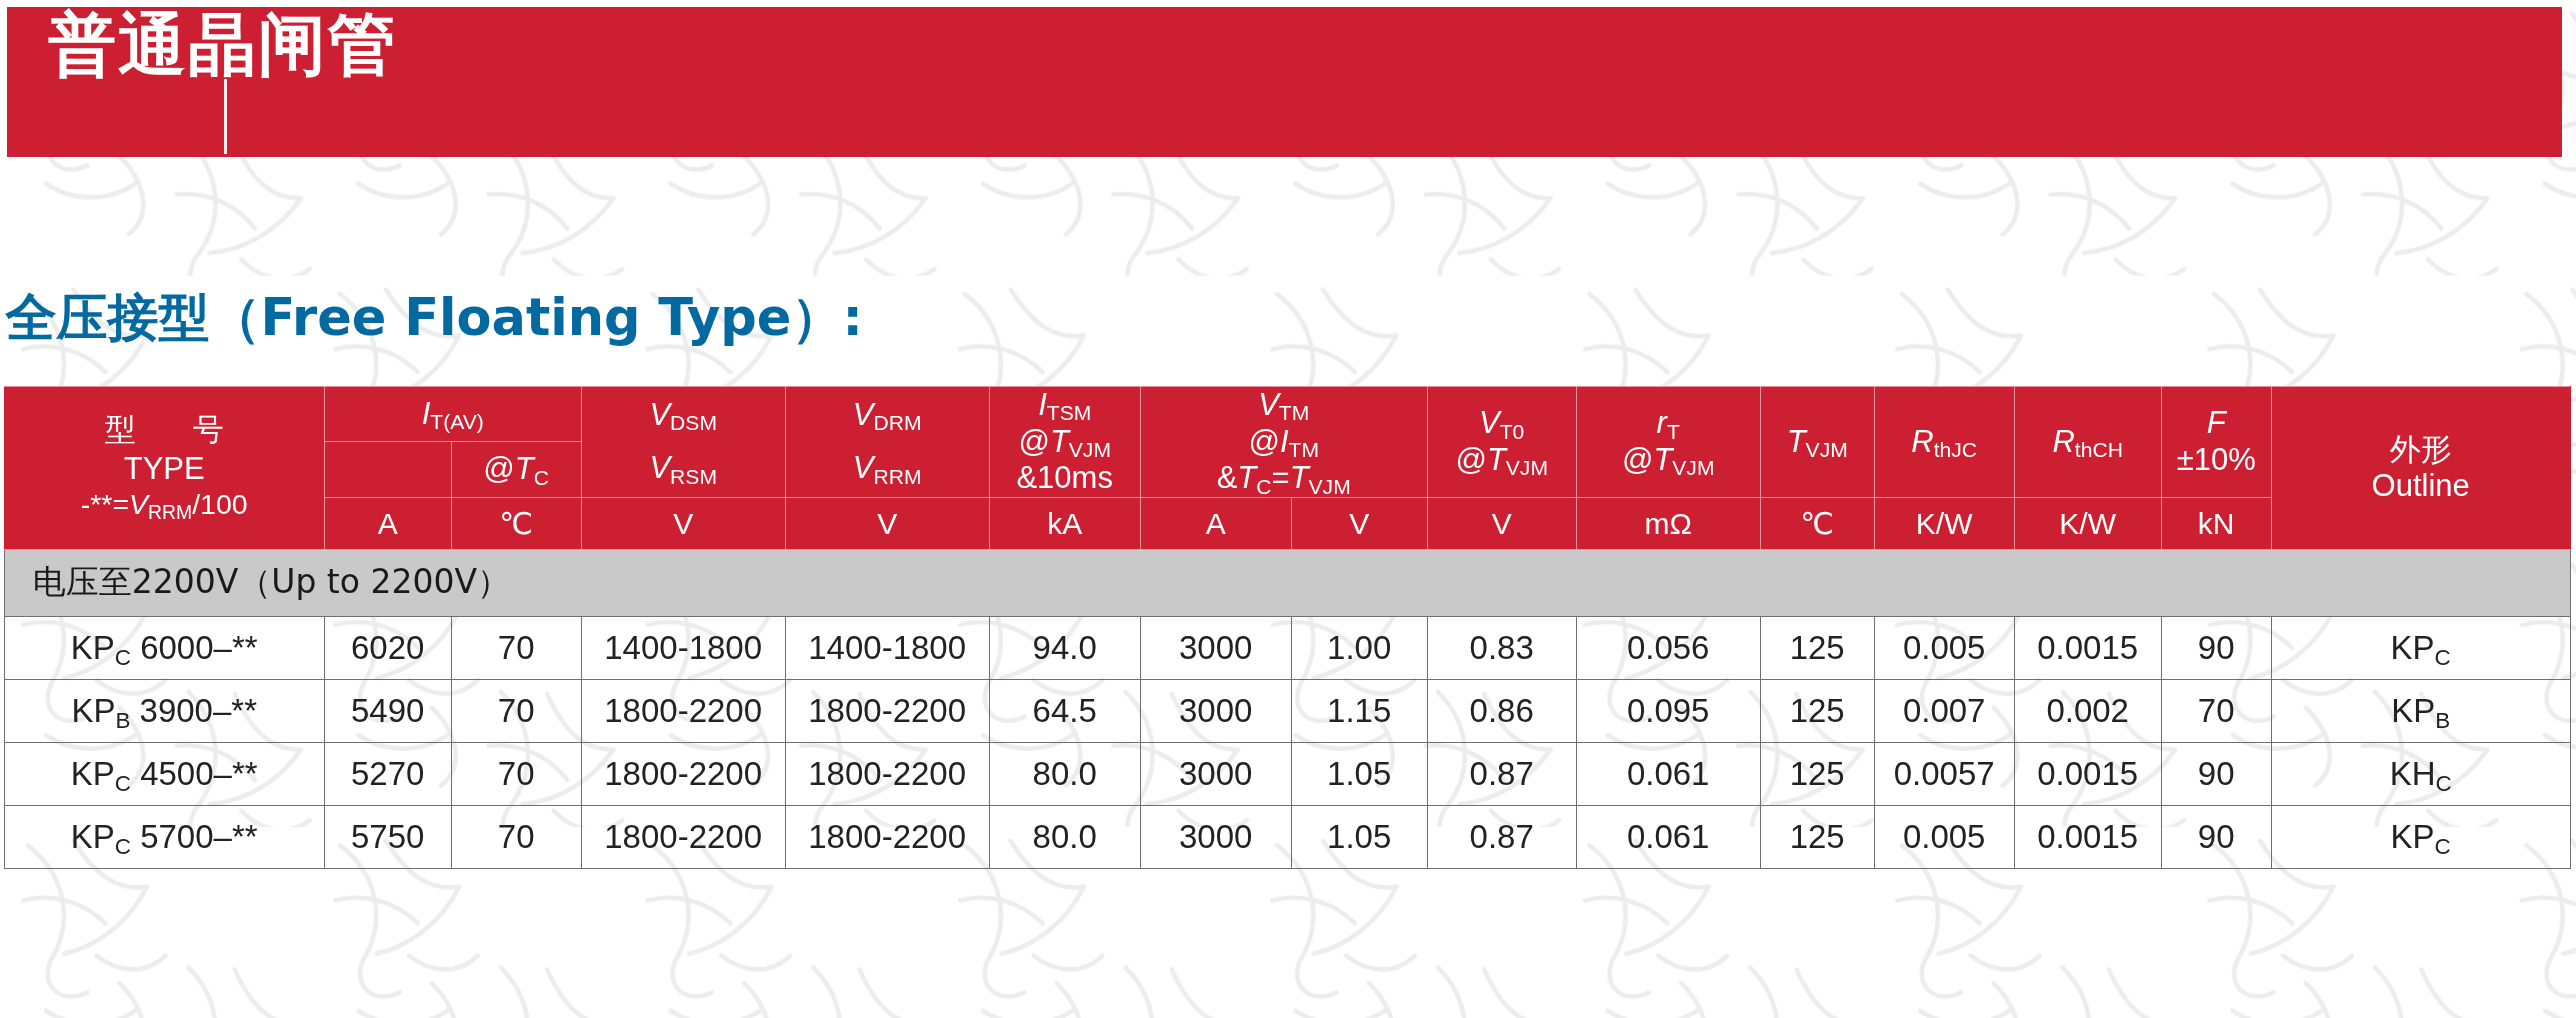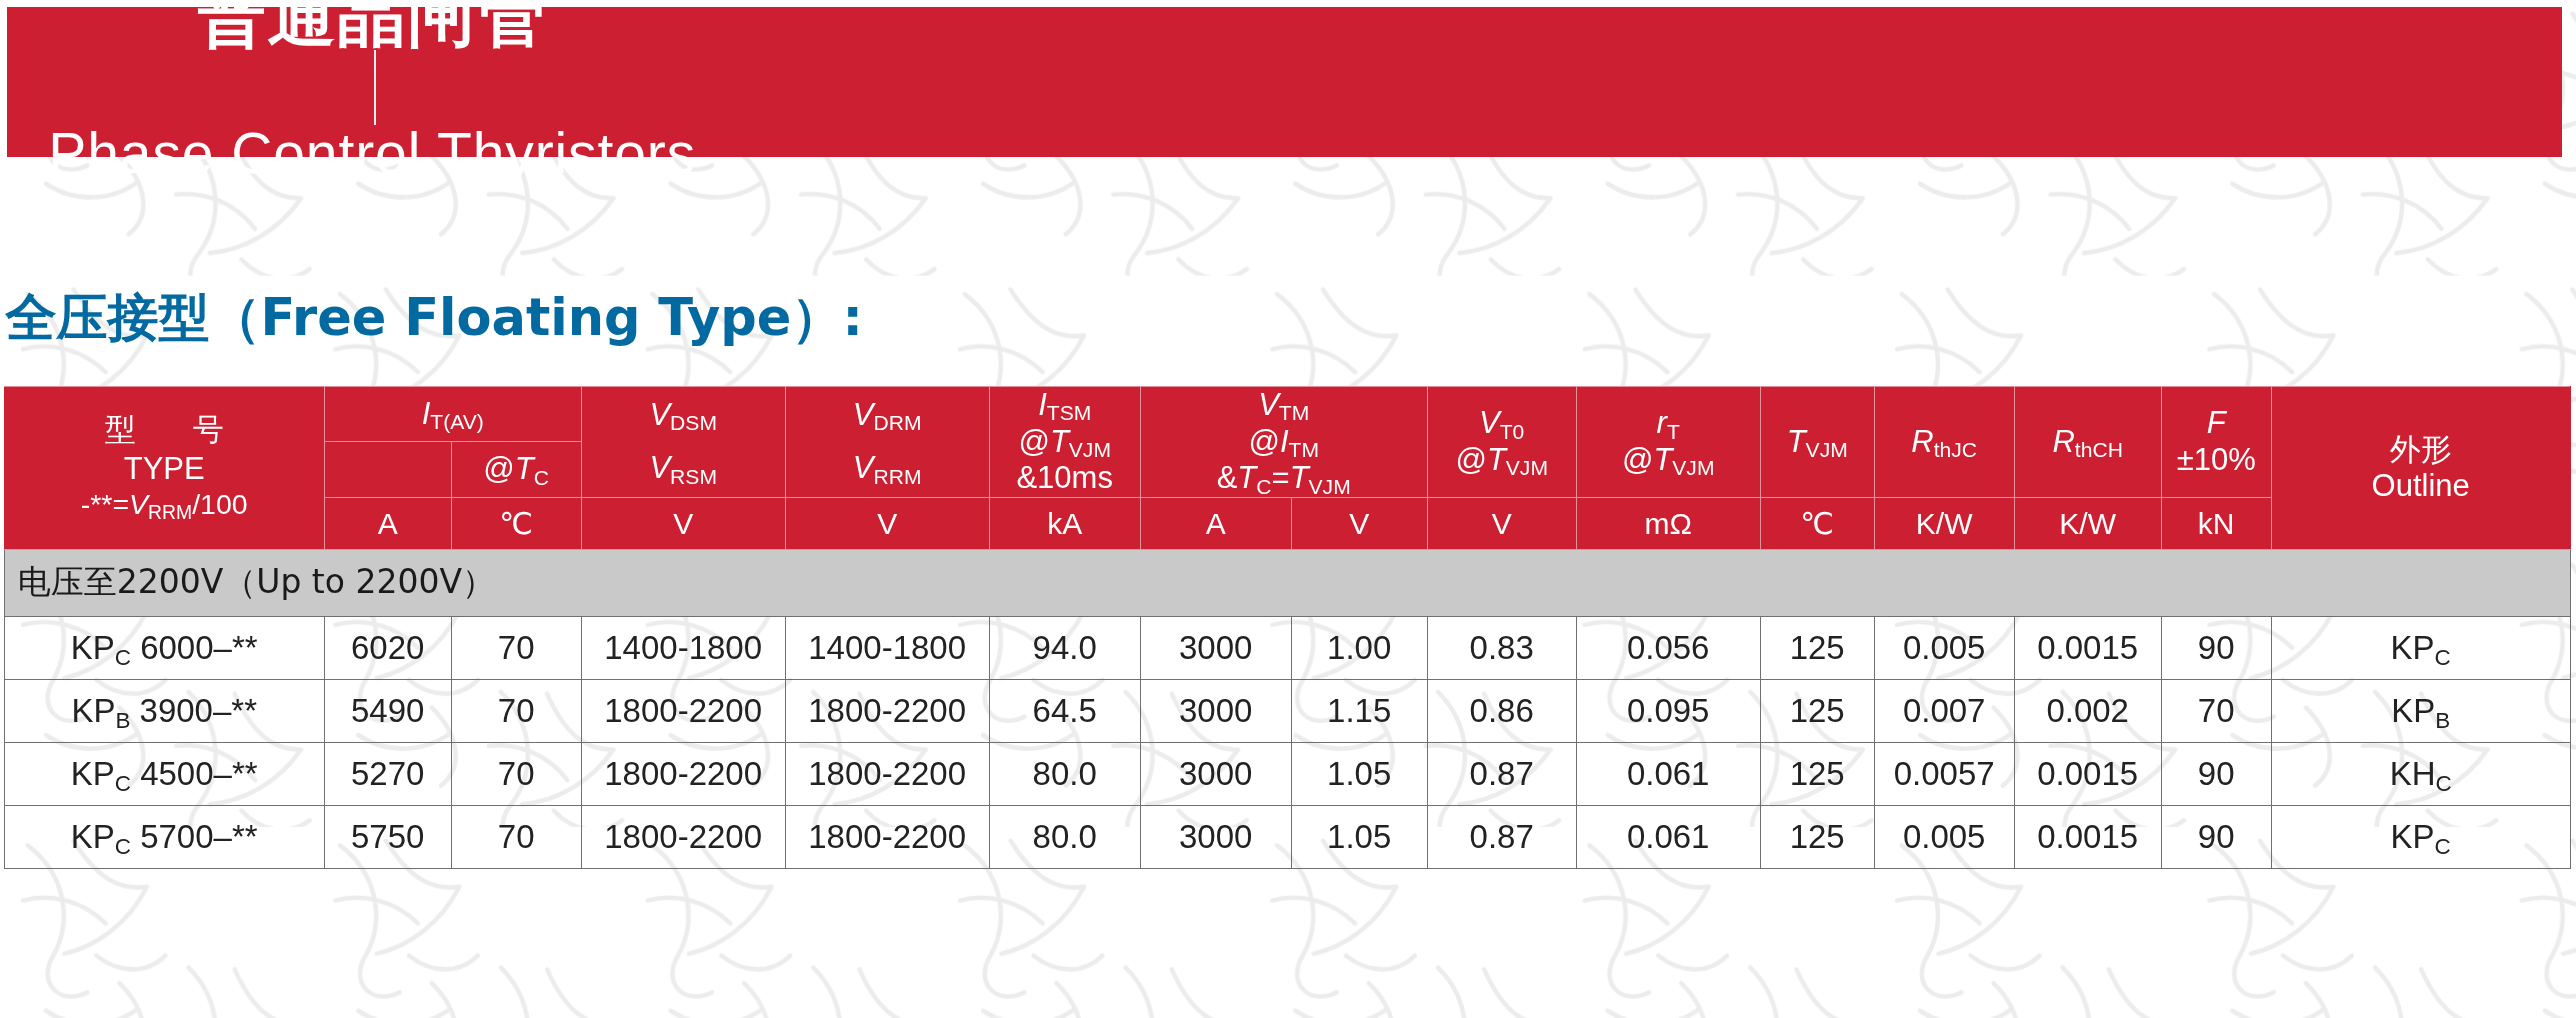--- a/index.html
+++ b/index.html
@@ -76,21 +76,21 @@
 
   
   i.v{font-style:italic;}
   sub{font-size:.68em;vertical-align:baseline;position:relative;top:.26em;}
   .sym{white-space:nowrap;}
   .symline{display:block;}
 
   
   #spec-table td.group-row{
     background:#c9c9c9;color:#1a1a1a;text-align:left;
-    font-size:33px;height:66px;padding-left:13px;
+    font-size:33px;height:66px;padding-left:28px;
     border-color:#6f6f6f;
     font-family:"DejaVu Sans","Liberation Sans",sans-serif;
   }
 
   
   #spec-table tbody td{
     background:rgba(255,255,255,0);color:#222222;font-size:33px;height:62px;
   }
   td.type-cell{font-size:34px;}
   td.outline-cell{font-size:31px;}
@@ -118,21 +118,20 @@
       </pattern>
     </defs>
     <rect x="0" y="0" width="2804" height="1109" fill="url(#wm-pat)"></rect>
   </svg>
 </div>
 
 <div id="banner">
   <div class="bn-inner">
     <span class="bn-cn">普通晶闸管</span>
     <span class="bn-sep"></span>
-    <span class="bn-en">Phase Control Thyristors</span>
   </div>
 </div>
 
 <div id="section-title">
   <span class="zh">全压接型（Free Floating Type）:</span>
 </div>
 
 <table id="spec-table">
   <colgroup>
     <col style="width:320px">

